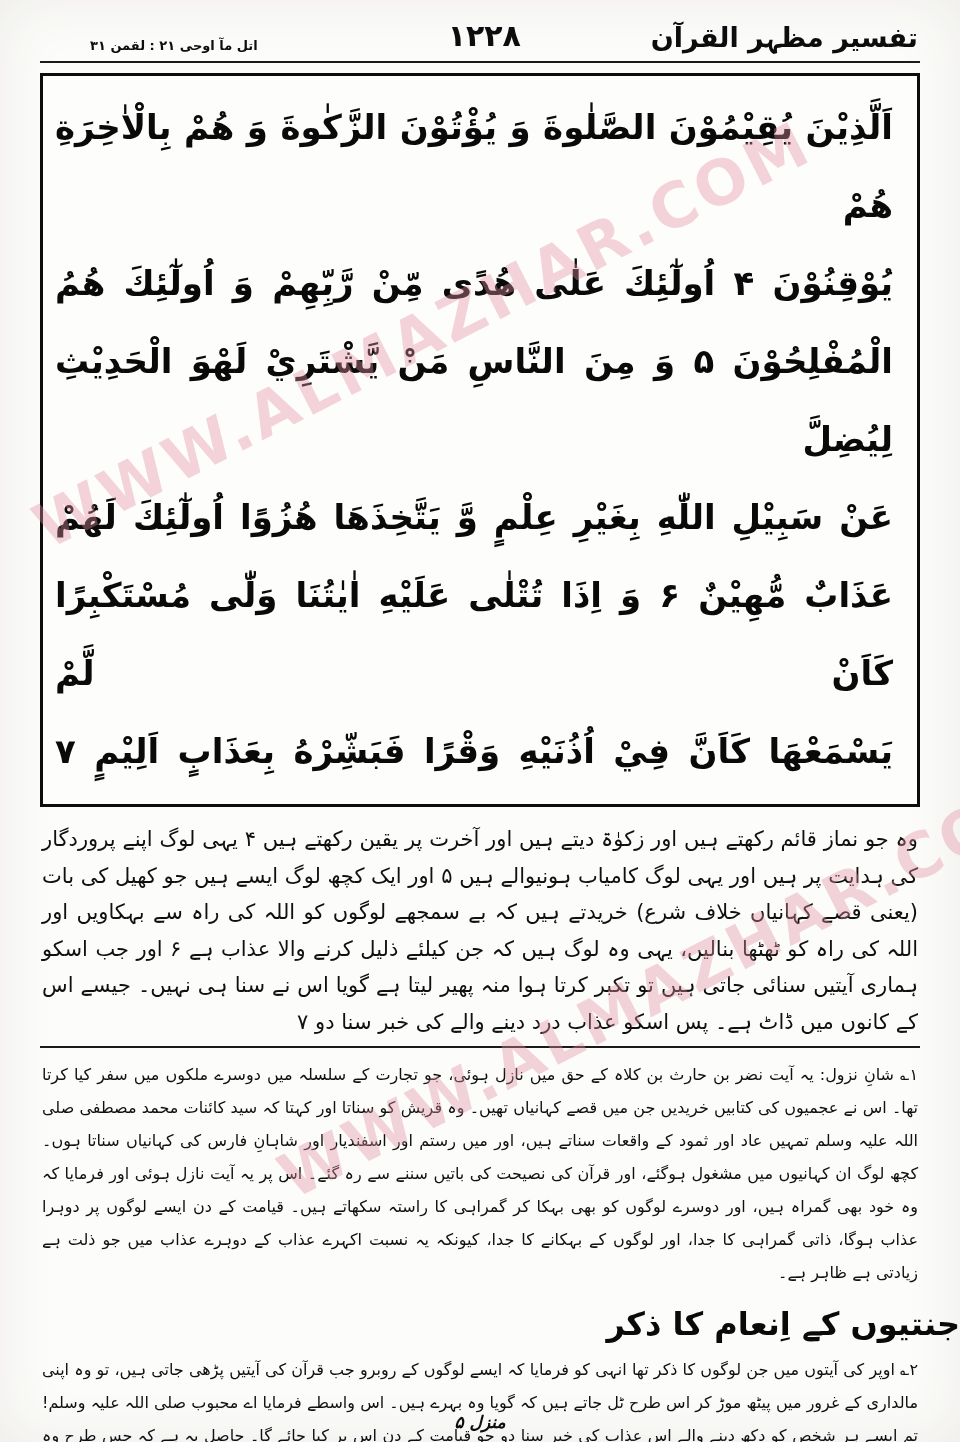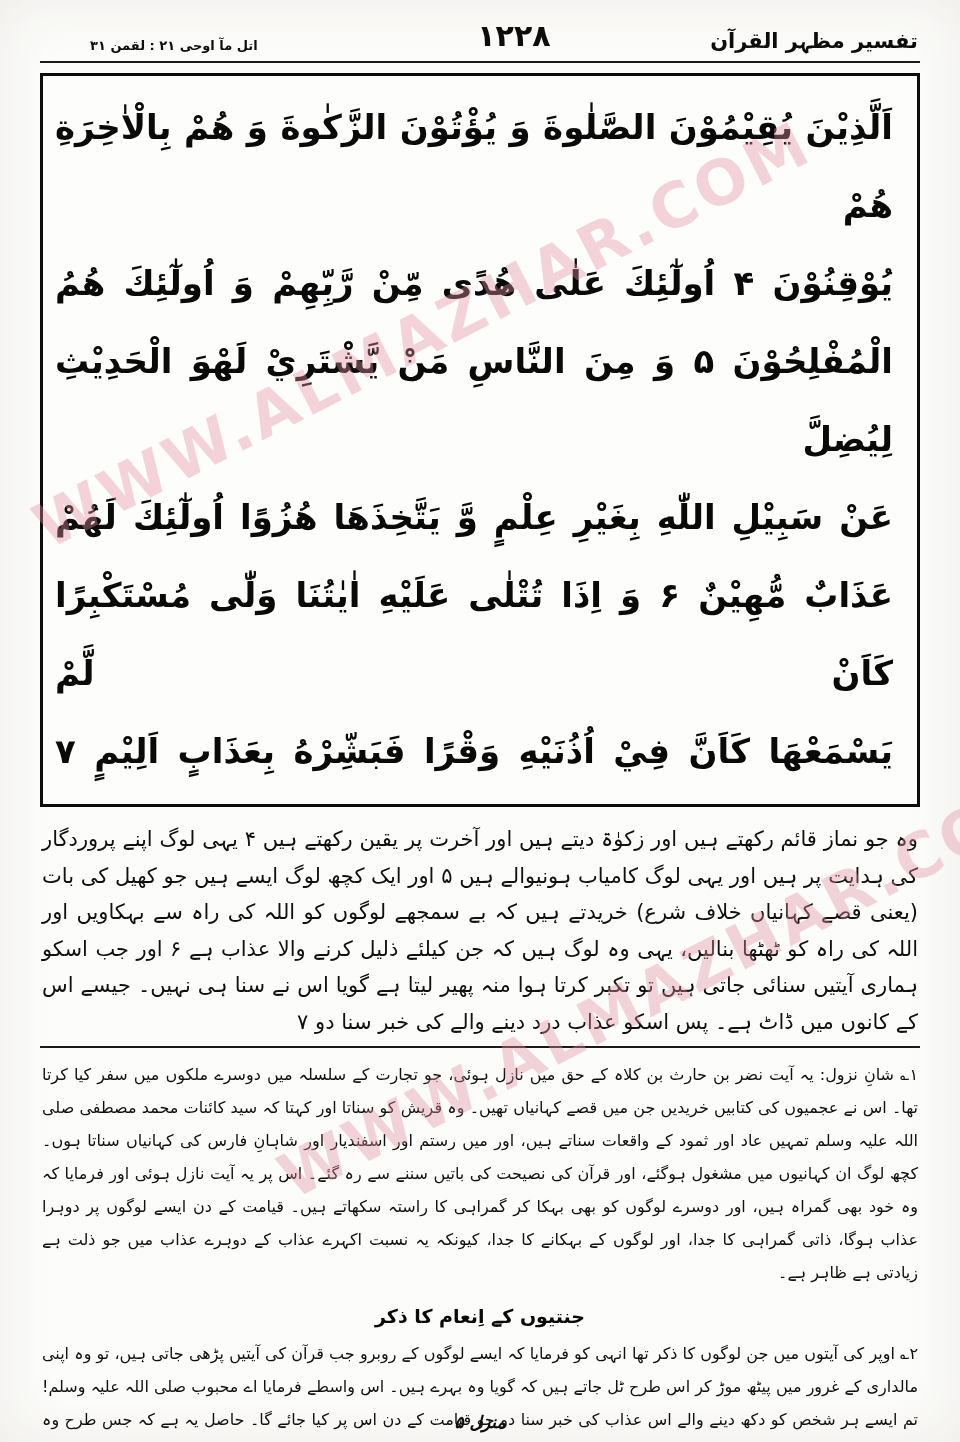--- a/index.html
+++ b/index.html
@@ -21,21 +21,21 @@
   }
   
   .header {
     display: flex;
     flex-direction: row;
     justify-content: space-between;
     align-items: flex-end;
     padding: 18px 42px 6px 42px;
   }
   .hdr-right-title {
-    font-size: 21px;
+    font-size: 27px;
     font-weight: 700;
   }
   .hdr-page-number {
     font-size: 30px;
     font-weight: 600;
     letter-spacing: 3px;
     transform: translateX(30px);
   }
   .hdr-left-label {
     font-size: 13px;
@@ -88,22 +88,22 @@
   .commentary p {
     margin: 0;
     font-size: 16px;
     line-height: 33px;
     text-align: justify;
     direction: rtl;
     color: #101010;
   }
   .section-heading {
     margin: 16px 0 8px 0;
-    text-align: center;
-    font-size: 19px;
+    text-align: right;
+    font-size: 32px;
     font-weight: 700;
     color: #0a0a0a;
   }
   
   .footer {
     position: absolute;
     bottom: 10px;
     left: 0;
     width: 100%;
     text-align: center;

